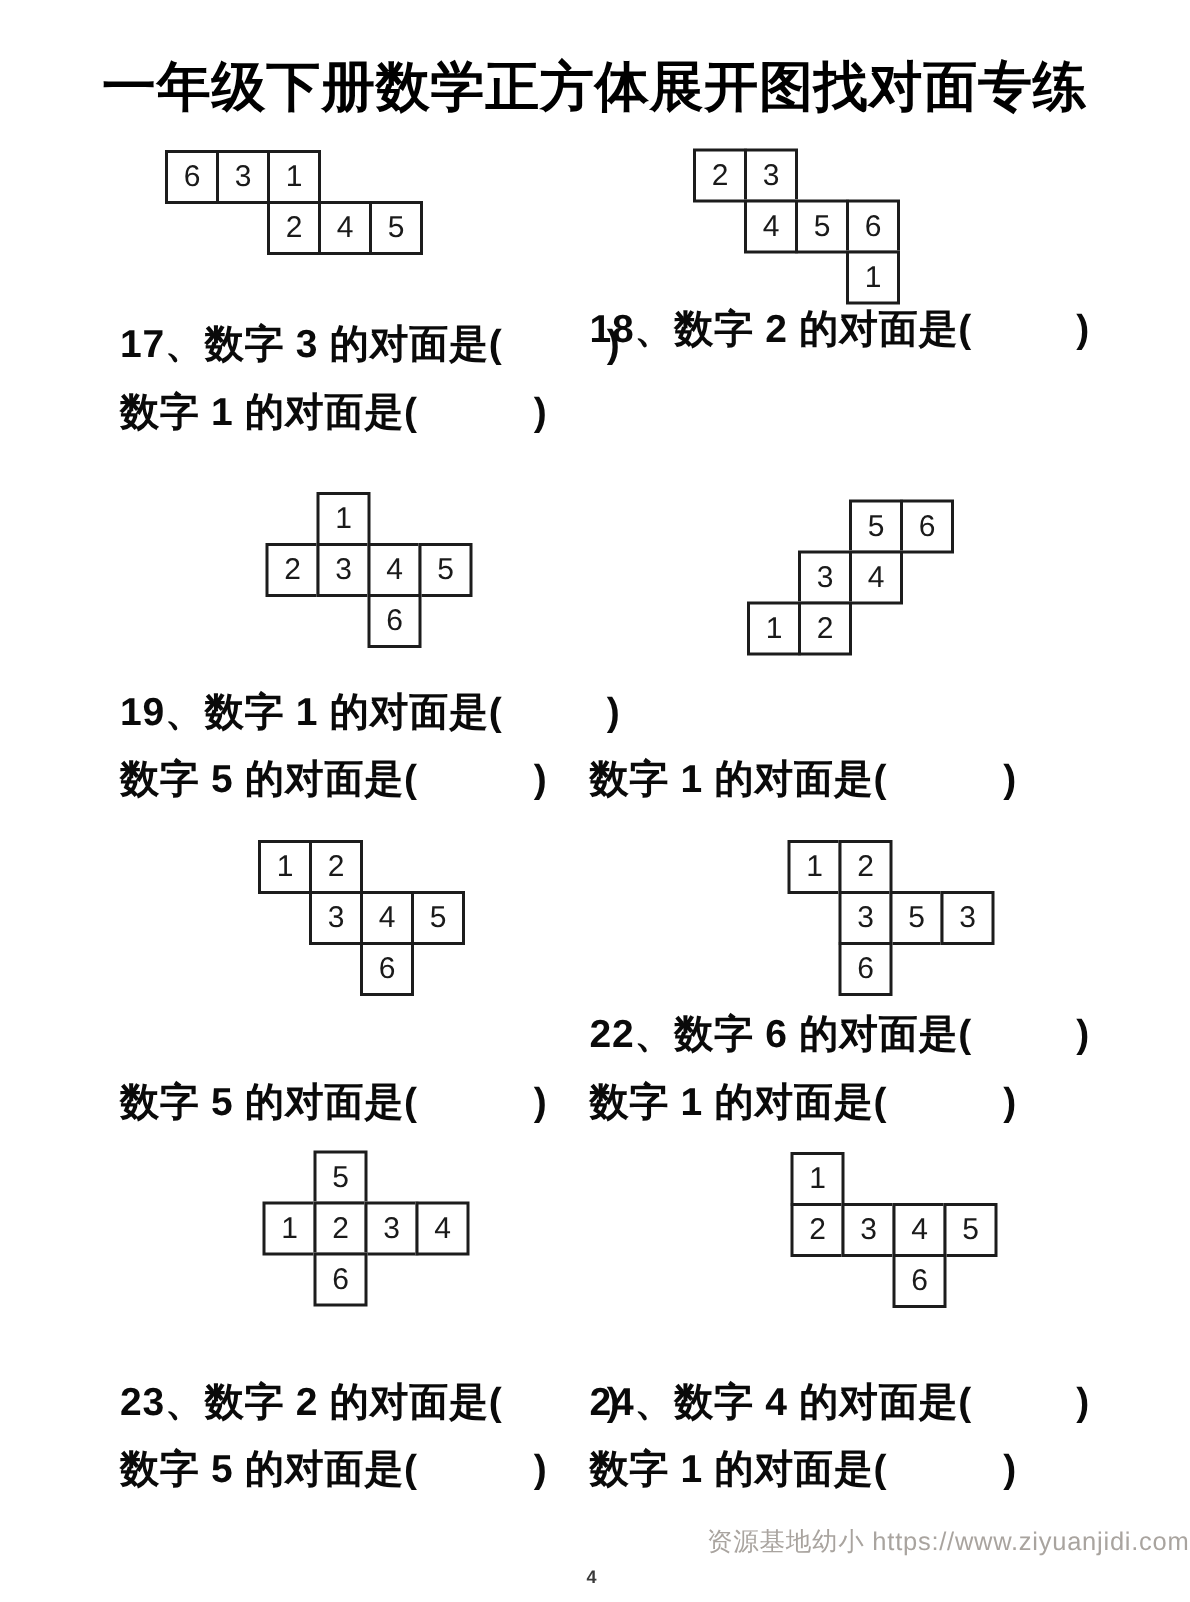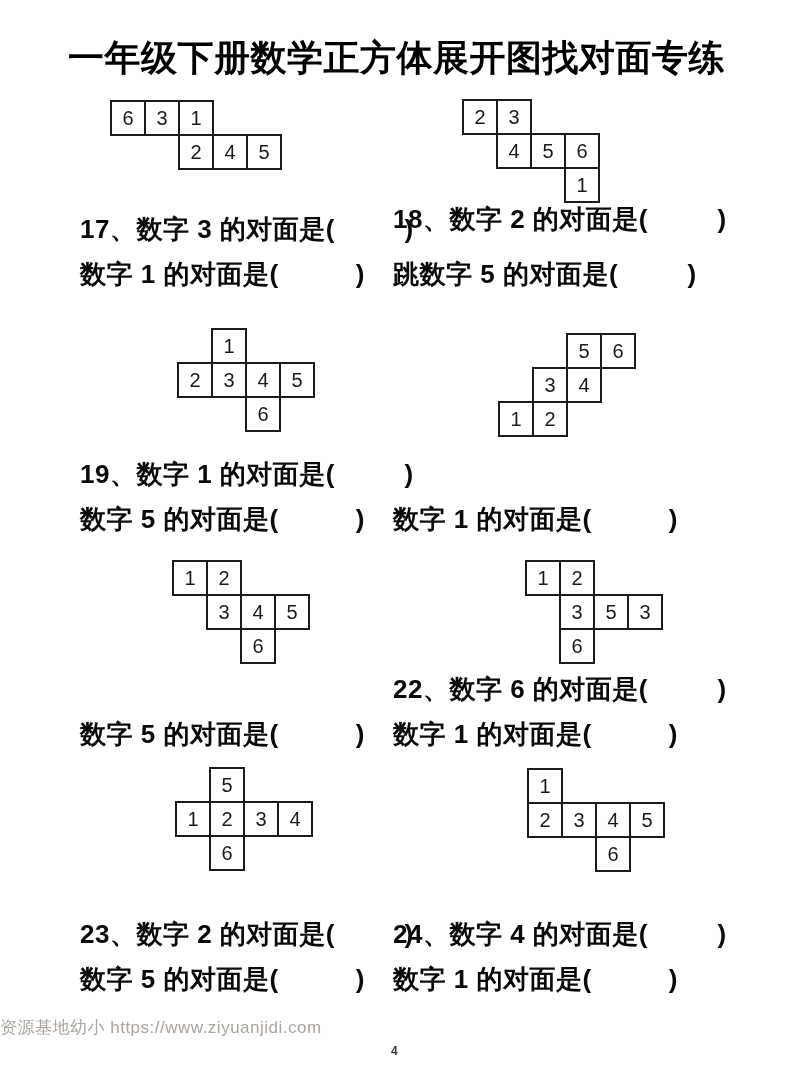--- a/index.html
+++ b/index.html
@@ -19,21 +19,21 @@
     display:flex; align-items:center; justify-content:center;
     font-size:20px; color:#1a1a1a;
   }
   .qline {
     position:absolute; font-size:26px; font-weight:700; color:#0a0a0a;
     white-space:pre; letter-spacing:0.5px;
   }
   .q-left  { left:80px; }
   .q-right { left:393px; }
   .footer1 {
-    position:absolute; top:1016px; left:0; width:100%; text-align:left;
+    position:absolute; top:1016px; left:0; width:100%; text-align:right;
     font-size:17px; color:#a9a49f; letter-spacing:0.5px;
   }
   .footer2 {
     position:absolute; top:1041px; left:0; width:100%; text-align:center;
     font-size:16px; color:#ddd7d1; letter-spacing:1px;
   }
   .pagenum {
     position:absolute; top:1044px; left:391px;
     font-size:12px; font-weight:700; color:#3a3a3a;
   }
@@ -106,21 +106,20 @@
       <div class="cell" style="left: 0px; top: 34px;">2</div>
       <div class="cell" style="left: 34px; top: 34px;">3</div>
       <div class="cell" style="left: 68px; top: 34px;">4</div>
       <div class="cell" style="left: 102px; top: 34px;">5</div>
       <div class="cell" style="left: 68px; top: 68px;">6</div>
     </div>
 
   <div class="qline q-left" style="top:212px">17、数字 3 的对面是(         )</div>
   <div class="qline q-right" style="top:202px">18、数字 2 的对面是(         )</div>
   <div class="qline q-left" style="top:257px">数字 1 的对面是(          )</div>
-  <div class="qline q-right" style="top:257px">跳数字 5 的对面是(         )</div>
 
   <div class="qline q-left" style="top:457px">19、数字 1 的对面是(         )</div>
   <div class="qline q-left" style="top:502px">数字 5 的对面是(          )</div>
   <div class="qline q-right" style="top:502px">数字 1 的对面是(          )</div>
 
   <div class="qline q-right" style="top:672px">22、数字 6 的对面是(         )</div>
   <div class="qline q-left" style="top:717px">数字 5 的对面是(          )</div>
   <div class="qline q-right" style="top:717px">数字 1 的对面是(          )</div>
 
   <div class="qline q-left" style="top:917px">23、数字 2 的对面是(         )</div>

